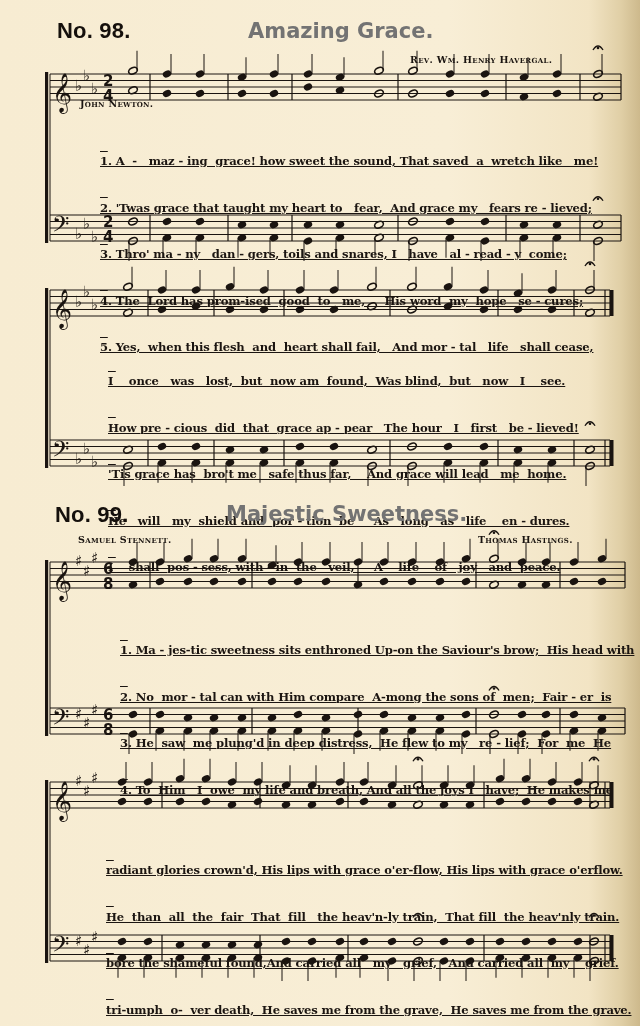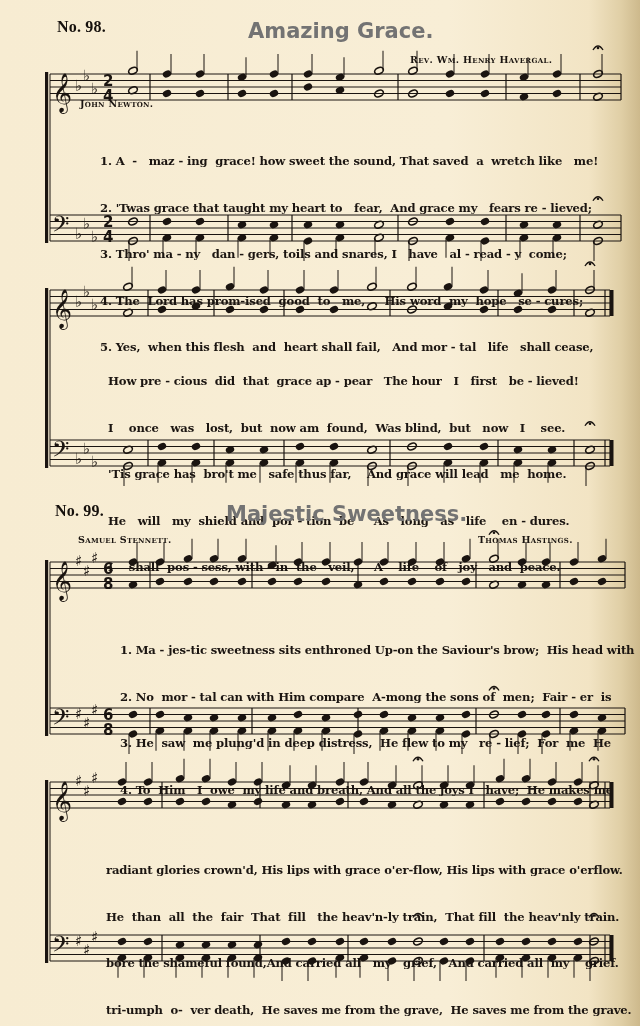--- a/index.html
+++ b/index.html
@@ -3,35 +3,35 @@
 <meta charset="utf-8">
 <style>
   html, body { margin:0; padding:0; }
   body {
     width:640px; height:1026px; overflow:hidden; position:relative;
     background: linear-gradient(90deg, #f7ecd2 0%, #f8eed6 70%, #f2e4c4 92%, #e0cfa6 97%, #cdb98c 100%);
     font-family: "DejaVu Serif", "Liberation Serif", serif;
     color:#1a1410;
   }
   .hymn-no {
-    position:absolute; font-family:Liberation Serif, serif;
-    font-weight:bold; font-size:16px; letter-spacing:0.2px; color:#15100c;
+    position:absolute; font-family:Liberation Sans, sans-serif;
+    font-weight:bold; font-size:22px; letter-spacing:0.2px; color:#15100c;
   }
   .hymn-title {
     position:absolute; font-family:"DejaVu Sans", "Liberation Sans", sans-serif;
     font-weight:bold; font-size:21px; color:#737373;
   }
   .credit {
     position:absolute; font-family:"DejaVu Serif", "Liberation Serif", serif;
     font-weight:bold; font-size:9.5px; font-variant: small-caps; letter-spacing:0.3px; color:#1a1410;
   }
   .lyrics {
     position:absolute; font-family:"DejaVu Serif", "Liberation Serif", serif;
     font-weight:bold; font-size:11.6px; line-height:15.5px; color:#1b1511;
-    white-space:pre; letter-spacing:-0.15px;
+    white-space:pre; letter-spacing:-0.15px;text-decoration:underline;
   }
   .lyrics div { height:15.5px; }
   svg.system { position:absolute; left:0; overflow:visible; }
 </style>
 </head>
 <body>
 
 <div class="hymn-no" style="left:57px; top:18px;">No. 98.</div>
 <div class="hymn-title" style="left:248px; top:19px;">Amazing Grace.</div>
 <div class="credit" style="left:80px; top:54px;margin-top:44px;">John Newton.</div>
@@ -297,22 +297,22 @@
     <ellipse cx="552" cy="194.75" rx="4.4" ry="3.2" fill="#1a1410" transform="rotate(-25 552 194.75)"></ellipse>
     <line x1="548" y1="194.75" x2="548" y2="214.75" stroke="#1a1410" stroke-width="1"></line>
     <ellipse cx="590" cy="181.75" rx="4.6" ry="3.1" fill="none" stroke="#1a1410" stroke-width="1.6" transform="rotate(-25 590 181.75)"></ellipse>
     <ellipse cx="590" cy="198" rx="4.6" ry="3.1" fill="none" stroke="#1a1410" stroke-width="1.6" transform="rotate(-25 590 198)"></ellipse>
     <line x1="586" y1="198" x2="586" y2="218" stroke="#1a1410" stroke-width="1"></line>
     <path d="M585 157.75 Q590 149.75 595 157.75" fill="none" stroke="#1a1410" stroke-width="1.4"></path>
     <circle cx="590" cy="155.75" r="1.3" fill="#1a1410"></circle>
   </svg>
 
 <div class="lyrics" style="left:108px; top:343px;">
+  <div>I    once   was   lost,  but  now am  found,  Was blind,  but   now   I    see.</div>
   <div>How pre - cious  did  that  grace ap - pear   The hour   I   first   be - lieved!</div>
-  <div>I    once   was   lost,  but  now am  found,  Was blind,  but   now   I    see.</div>
   <div>'Tis grace has  bro't me   safe thus far,    And grace will lead   me  home.</div>
   <div>He   will   my  shield and  por - tion  be     As   long   as   life    en - dures.</div>
   <div>I    shall  pos - sess, with - in  the   veil,     A    life    of   joy   and  peace.</div>
 </div>
 
 <div class="hymn-no" style="left:55px; top:502px;">No. 99.</div>
 <div class="hymn-title" style="left:226px; top:502px;">Majestic Sweetness.</div>
 <div class="credit" style="left:78px; top:534px;">Samuel Stennett.</div>
 <div class="credit" style="left:478px; top:534px;">Thomas Hastings.</div>
 

